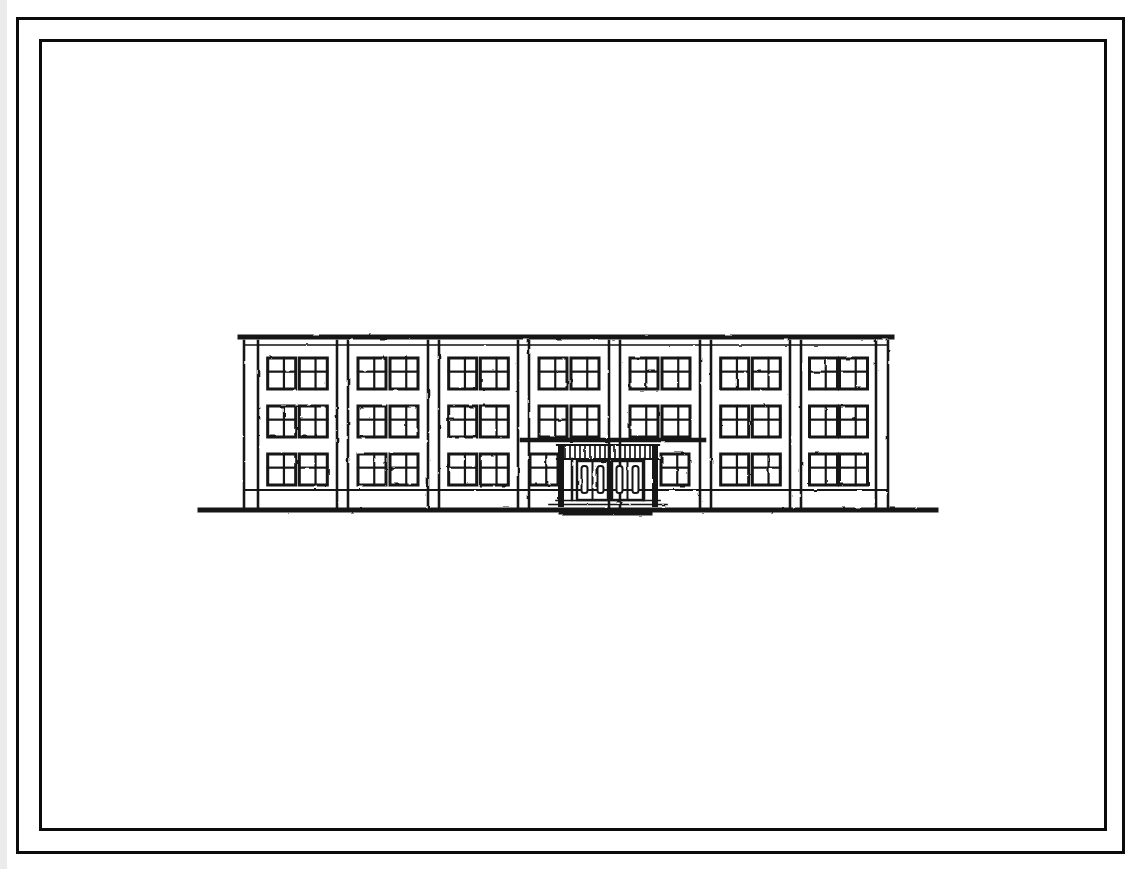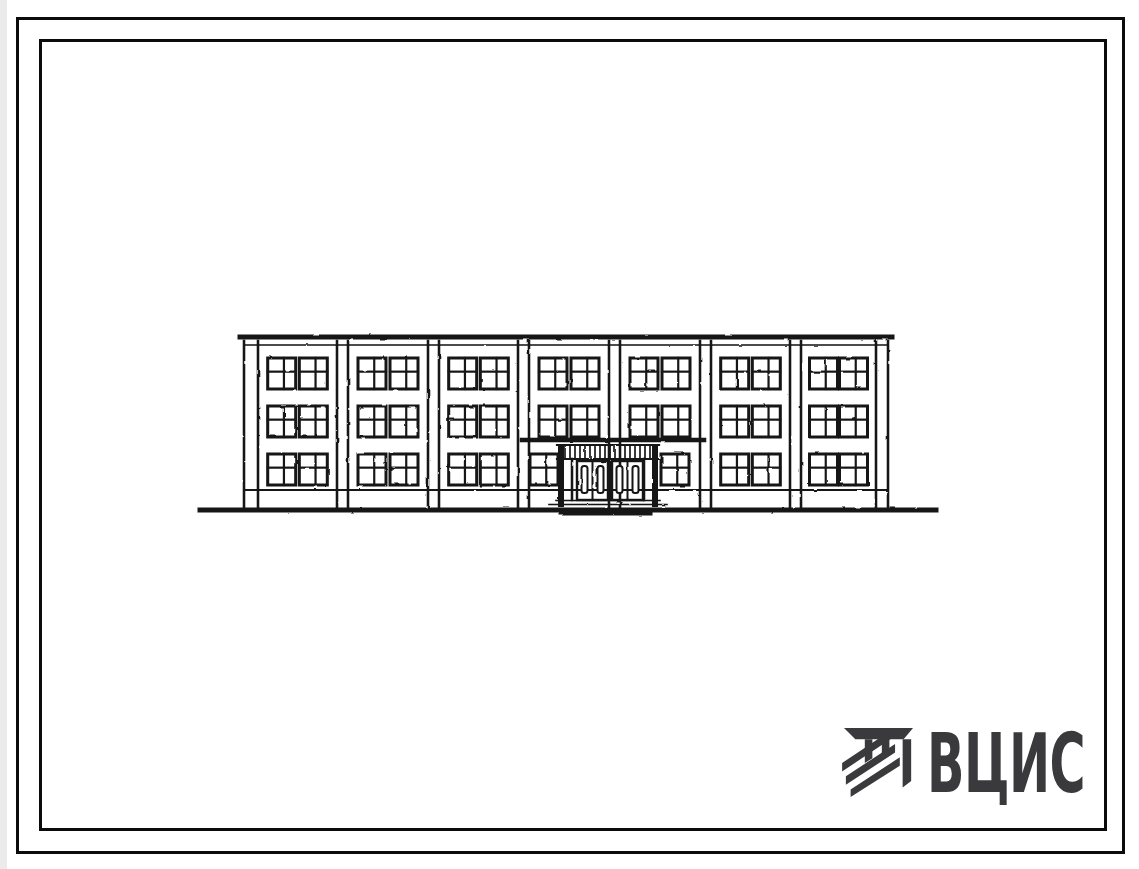--- a/index.html
+++ b/index.html
@@ -206,27 +206,13 @@
         <line x1="627.5" y1="461" x2="627.5" y2="500" stroke="#151515" stroke-width="2" stroke-linecap="square"></line>
         <rect x="616.5" y="466" width="6" height="27" rx="2.5" fill="#ffffff" stroke="#151515" stroke-width="2"></rect>
         <rect x="632.5" y="466" width="6" height="27" rx="2.5" fill="#ffffff" stroke="#151515" stroke-width="2"></rect>
         <rect x="608.5" y="461" width="3" height="39" stroke="none" stroke-width="0" fill="#151515"></rect>
         <line x1="556" y1="500.5" x2="660" y2="500.5" stroke="#151515" stroke-width="1.6" stroke-linecap="square"></line>
         <line x1="549" y1="504.5" x2="667" y2="504.5" stroke="#151515" stroke-width="1.6" stroke-linecap="square"></line>
         <line x1="562" y1="513" x2="650" y2="513" stroke="#151515" stroke-width="5" stroke-linecap="square"></line>
       </g>
   </svg>
 
-  <div id="logo">
-    <svg id="logo-icon" viewBox="0 0 80 74" xmlns="http://www.w3.org/2000/svg">
-      <g id="logo-icon-shapes">
-          <polygon points="3,1 76,1 66,13 15,13" fill="#3a3a3d"></polygon>
-          <polygon points="25,13 33,13 33,33 25,38" fill="#3a3a3d"></polygon>
-          <polygon points="43,13 51,13 51,26 43,31" fill="#3a3a3d"></polygon>
-          <polygon points="65,13 74,13 74,57 65,64" fill="#3a3a3d"></polygon>
-          <polygon points="1,38 52,4 52,13 1,47" fill="#3a3a3d"></polygon>
-          <polygon points="5,52 57,18 57,27 5,61" fill="#3a3a3d"></polygon>
-          <polygon points="10,66 62,32 62,41 10,74" fill="#3a3a3d"></polygon>
-        </g>
-    </svg>
-    <span id="logo-text" style="color: rgb(58, 58, 61);">ВЦИС</span>
-  </div>
 </div>
 
 </body></html>

